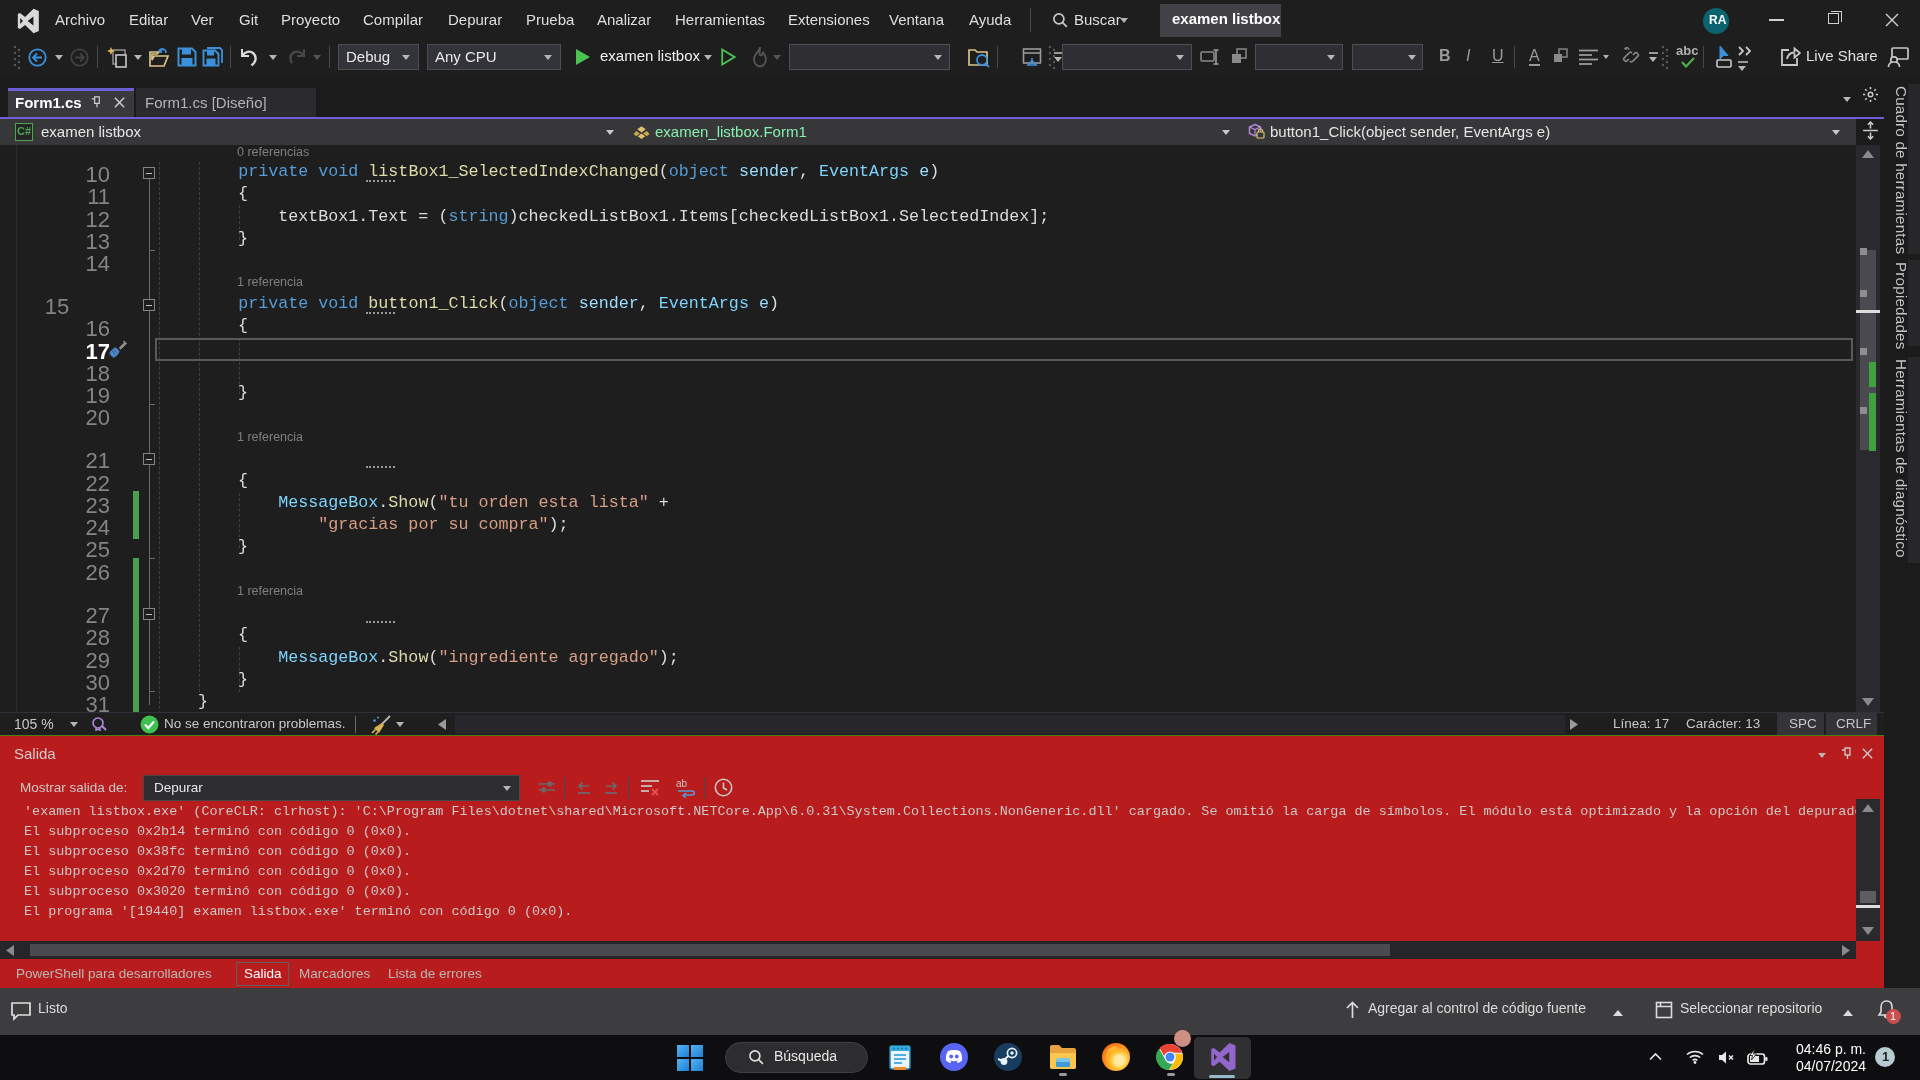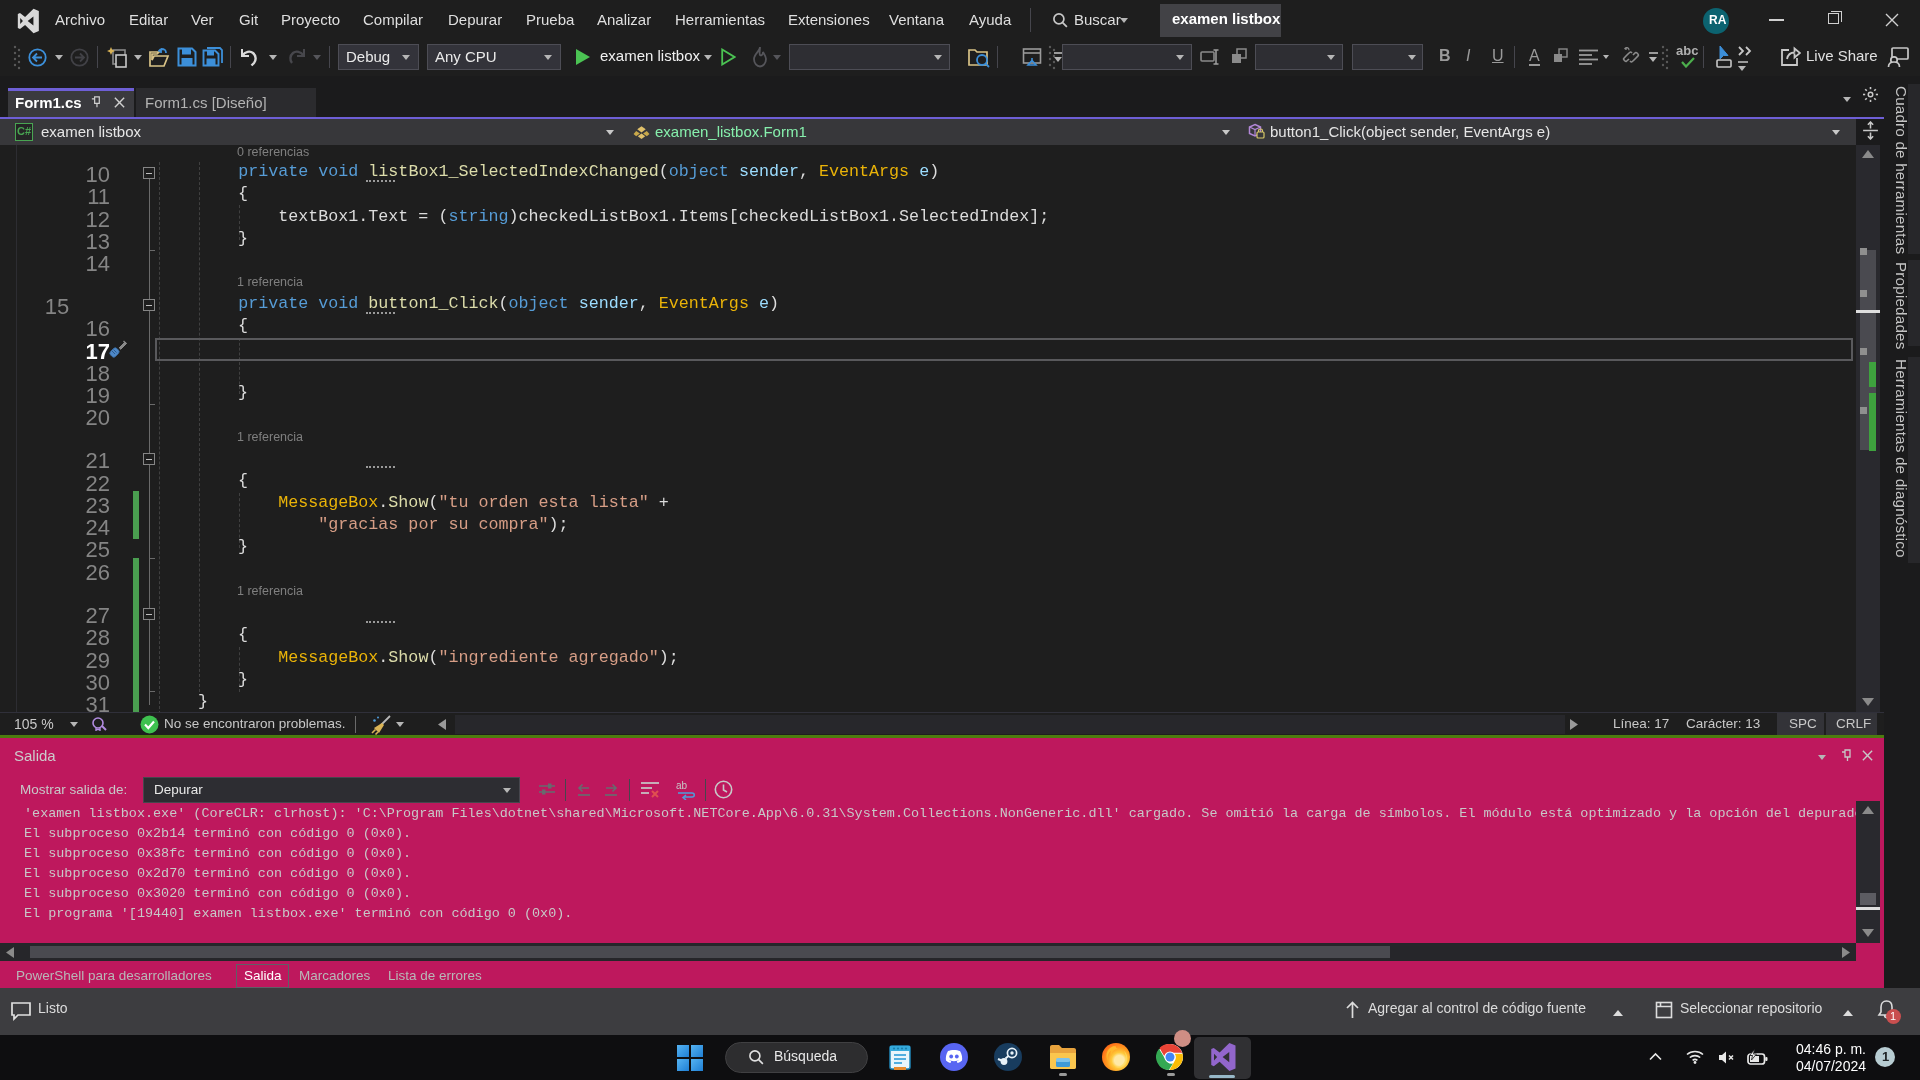--- a/index.html
+++ b/index.html
@@ -17,28 +17,28 @@
   .vsep { position:absolute; width:1px; background:#46464d; }
   
   #tabstrip { top:76px; left:0; width:1920px; height:41px; background:#1b1b1c; }
   #navbar { top:119px; left:0; width:1856px; height:26px; background:#37373a; }
   #purpleline { top:117px; left:0; width:1884px; height:2px; background:#6e5fd6; }
   
   #editor { top:145px; left:0; width:1856px; height:567px; background:#1e1e1e; overflow:hidden; }
   .ln { position:absolute; left:4px; color:#858585; font-size:22px; font-family:Liberation Sans, sans-serif; }
   .codeline { position:absolute; left:158px; white-space:pre; color:#dcdcdc; font-size:16.7px; font-family:"Liberation Mono", monospace; }
   .lens { position:absolute; color:#7f7f7f; font-size:12.5px; }
-  .kw { color:#569cd6; } .mt { color:#dcdcaa; } .cl { color:#eab308; } .pm { color:#9cdcfe; } .st { color:#d69d85; }
+  .kw { color:#569cd6; } .mt { color:#dcdcaa; } .cl { color:#7dd3fc; } .pm { color:#9cdcfe; } .st { color:#d69d85; }
   .foldbox { position:absolute; width:12px; height:12px; border:1px solid #858585; background:#1e1e1e; z-index:3; }
   .foldbox:after { content:""; position:absolute; left:2px; top:4.5px; width:6px; height:1px; background:#bdbdbd; }
   .guide { position:absolute; width:1px; border-left:1px dashed #404040; }
   
   #edbottom { top:712px; left:0; width:1884px; height:23px; background:#1e1e1e; border-top:1px solid #30303a; }
   
-  #outpanel { top:735px; left:0; width:1884px; height:253px; background:#be185d; border-top:3px solid #4d7c0f; }
+  #outpanel { top:735px; left:0; width:1884px; height:253px; background:#b91c1c; border-top:1px solid #4d7c0f; }
   .outline { position:absolute; white-space:pre; color:#c8c8c8; font-size:13.45px; font-family:"Liberation Mono", monospace; }
   
   #statusbar { top:988px; left:0; width:1920px; height:47px; background:#3d3d40; color:#dcdcdc; font-size:14px; }
   
   #taskbar { top:1035px; left:0; width:1920px; height:45px; background:#0e0e10; }
   
   #sidebar { top:80px; left:1884px; width:36px; height:908px; background:#1b1b1c; }
   .vtext { position:absolute; left:9px; writing-mode:vertical-rl; color:#c4c4c4; font-size:15.2px; letter-spacing:0.2px; white-space:nowrap; }
 </style>
 </head>

